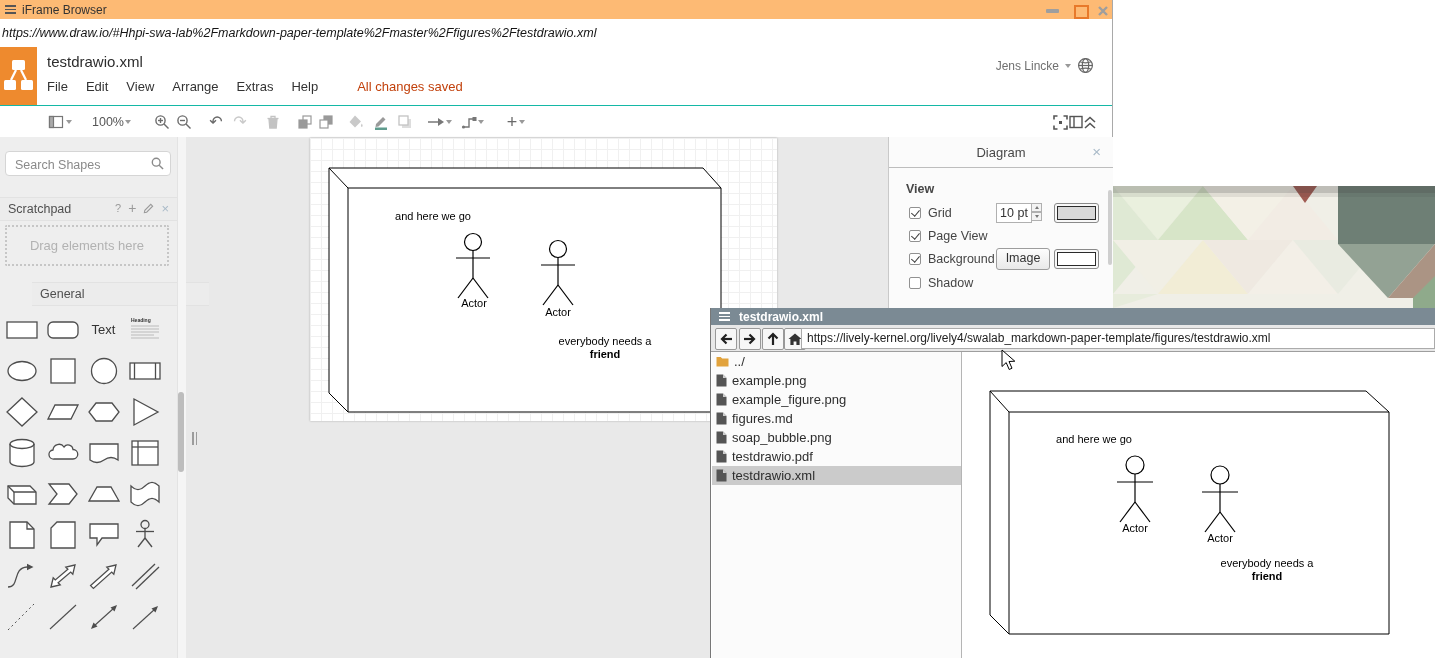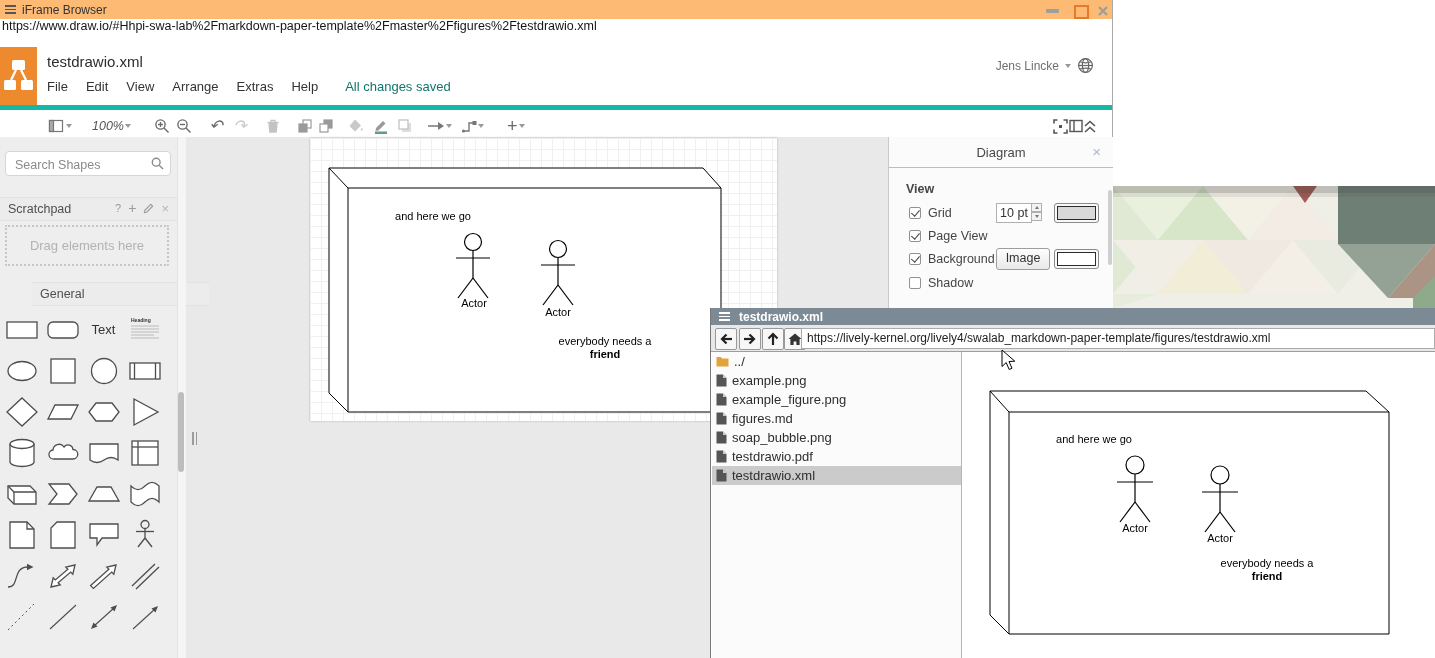--- a/index.html
+++ b/index.html
@@ -16,33 +16,33 @@
   .w1-titlebar{left:0;top:0;width:100%;height:19px;background:#fdba74;border-bottom:1px solid #ccd1d6;}
   .w1-title{left:22px;top:3px;font-size:12px;color:#333;}
   .hamburger{width:11px;height:9px;display:flex;flex-direction:column;justify-content:space-between;}
   .hamburger i{display:block;height:1.6px;background:#555;}
   .w1-ctrl{top:5px;cursor:default;}
   .ctrl-min{left:1046px;width:13px;height:10px;}
   .ctrl-min i{position:absolute;left:0;top:4px;width:13px;height:3.5px;background:#9e9e9e;border-radius:1px;}
   .ctrl-max{left:1074px;width:11px;height:10px;border:2px solid #e8792a;}
   .ctrl-close{left:1097px;width:12px;height:12px;}
   .w1-urlbar{left:0;top:19px;width:100%;height:24px;background:#fff;border-bottom:1px solid #d7d7d7;}
-  .w1-url{left:2px;top:0;font-size:12.5px;color:#151515;white-space:nowrap;}
+  .w1-url{left:2px;top:7px;font-size:12.5px;color:#151515;white-space:nowrap;font-style:italic;}
 
   
   .dio-header{left:0;top:43px;width:100%;height:62px;background:#fff;}
   .dio-logo{left:0;top:4px;width:37px;height:58px;background:#ee8a2e;}
   .dio-doctitle{left:47px;top:10px;font-size:15px;color:#2d2d2d;}
   .dio-menubar{left:47px;top:36px;display:flex;column-gap:18px;font-size:13px;color:#333;}
   .dio-menubar .menu{cursor:pointer;}
-  .dio-saved{color:#0f766e;margin-left:9px;}
+  .dio-saved{color:#c2410c;margin-left:21px;}
   .dio-user{right:18px;top:14px;display:flex;align-items:center;column-gap:6px;font-size:12px;color:#707070;}
 
   
-  .dio-toolbar{left:0;top:105px;width:100%;height:32px;background:#fff;border-top:5px solid #14b8a6;border-bottom:1px solid #dcdcdc;font-style:italic;}
+  .dio-toolbar{left:0;top:105px;width:100%;height:32px;background:#fff;border-top:1px solid #14b8a6;border-bottom:1px solid #dcdcdc;}
   .tbi{top:6px;width:20px;height:20px;display:flex;align-items:center;justify-content:center;cursor:pointer;}
   .caret{width:0;height:0;border-left:3.5px solid transparent;border-right:3.5px solid transparent;border-top:4px solid #999;}
   .tb-zoomtext{font-size:12.5px;color:#555;}
   .glyph{font-size:16px;line-height:1;}
   .dis{color:#c9c9c9;}
   .en{color:#696969;}
 
   
   #sidebar{left:0;top:137px;width:177px;height:521px;background:#eeeeee;}
   .sb-scroll{left:177px;top:137px;width:8px;height:521px;background:#f5f5f5;border-left:1px solid #e3e3e3;}

